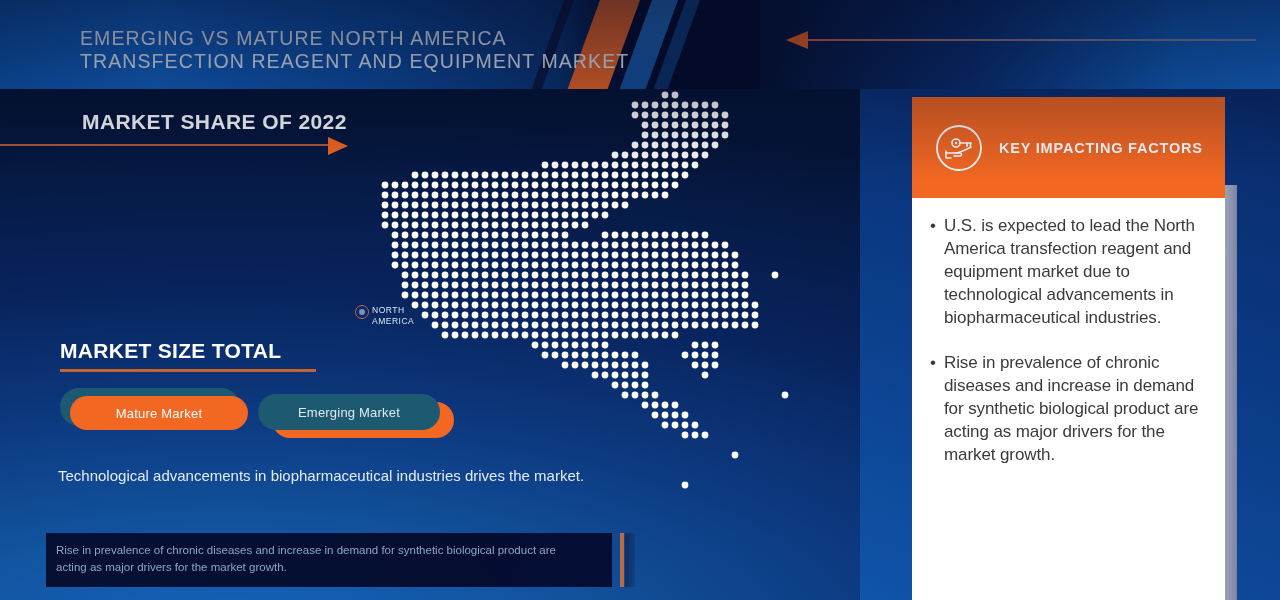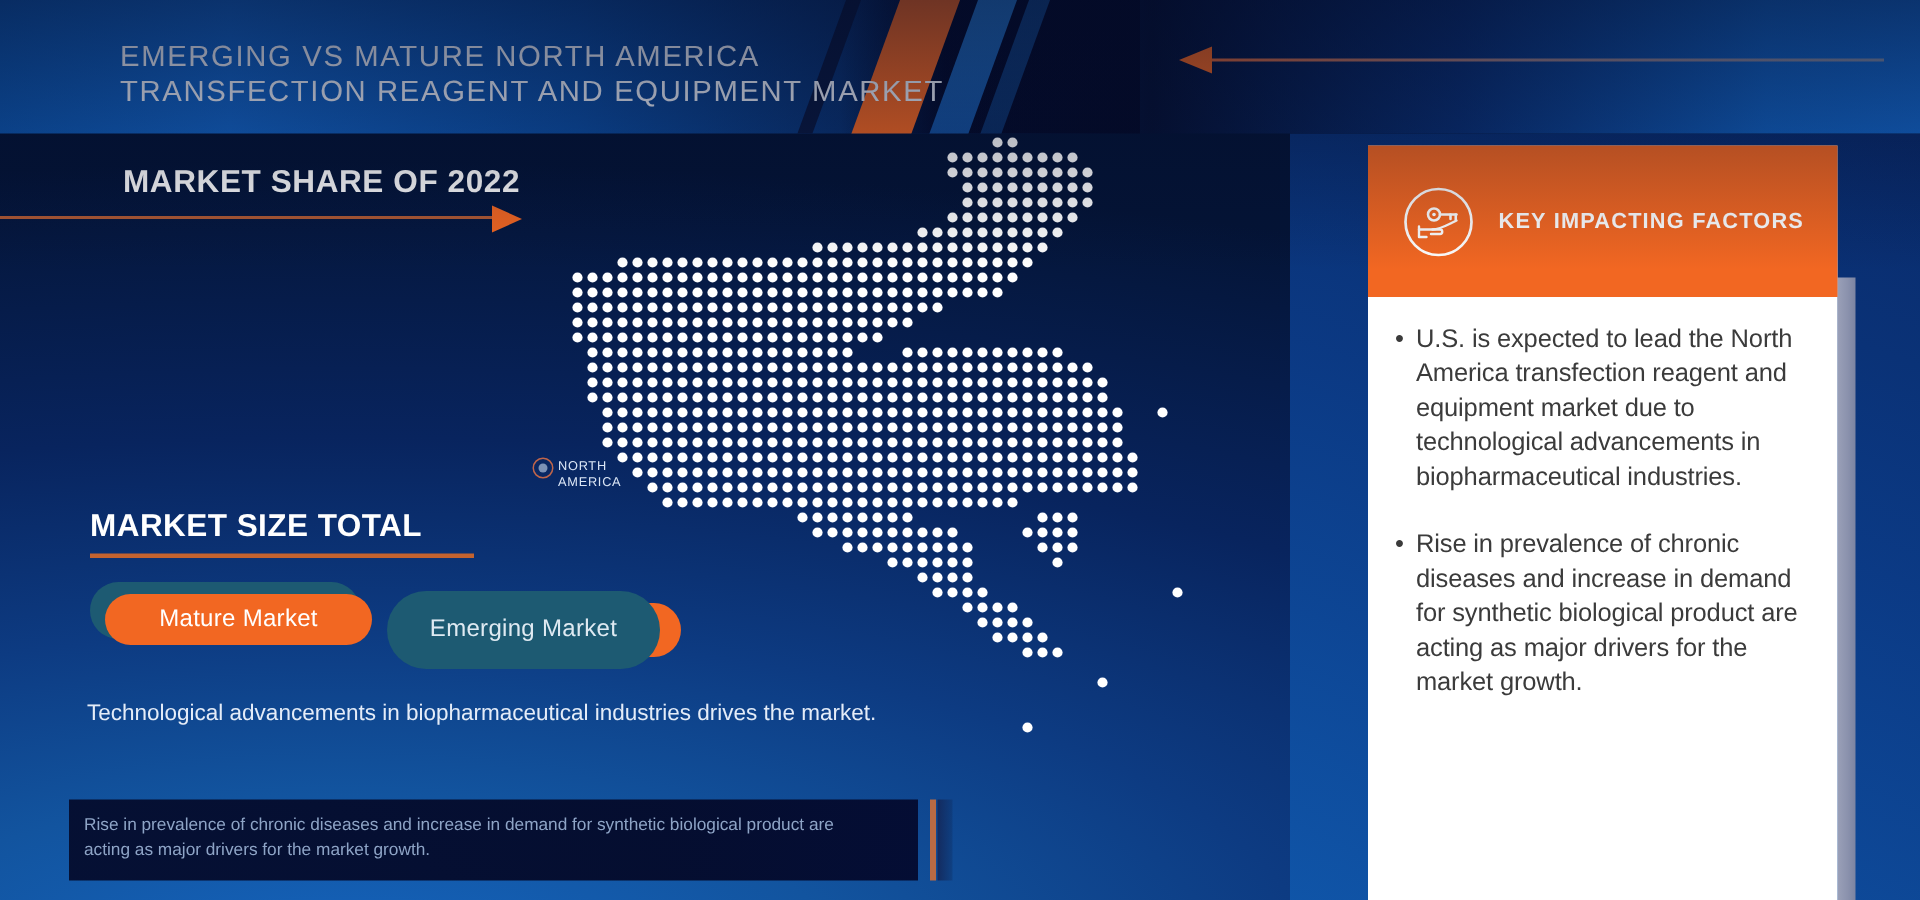--- a/index.html
+++ b/index.html
@@ -83,30 +83,30 @@
     position:absolute;left:60px;top:339px;
     color:#ffffff;font-size:21px;font-weight:700;letter-spacing:.3px;
   }
   .mst-underline{
     position:absolute;left:60px;top:369px;width:256px;height:2.5px;background:#c4632f;
   }
 
   .pill-group{position:absolute;left:60px;top:388px;width:420px;height:50px;}
   .pill{
     position:absolute;border-radius:40px;display:flex;align-items:center;justify-content:center;
-    font-size:16px;letter-spacing:.2px;
+    font-size:13px;letter-spacing:.2px;
   }
   .pill-back{z-index:1;}
   .pill-front{z-index:2;}
   
   .mature-back{left:0px;top:0px;width:180px;height:38px;background:#1d5a72;}
   .mature-front{left:10px;top:8px;width:178px;height:34px;background:#f26722;color:#ffffff;}
   
   .emerg-back{left:212px;top:14px;width:182px;height:36px;background:#f26722;}
-  .emerg-front{left:198px;top:6px;width:182px;height:52px;background:#1d5a72;color:#dfeaf2;}
+  .emerg-front{left:198px;top:6px;width:182px;height:36px;background:#1d5a72;color:#dfeaf2;}
 
   
   .caption{
     position:absolute;left:58px;top:464px;width:540px;
     color:#e4ecf8;font-size:15px;line-height:23px;
   }
 
   
   .footbox{
     position:absolute;left:46px;top:533px;width:566px;height:54px;

